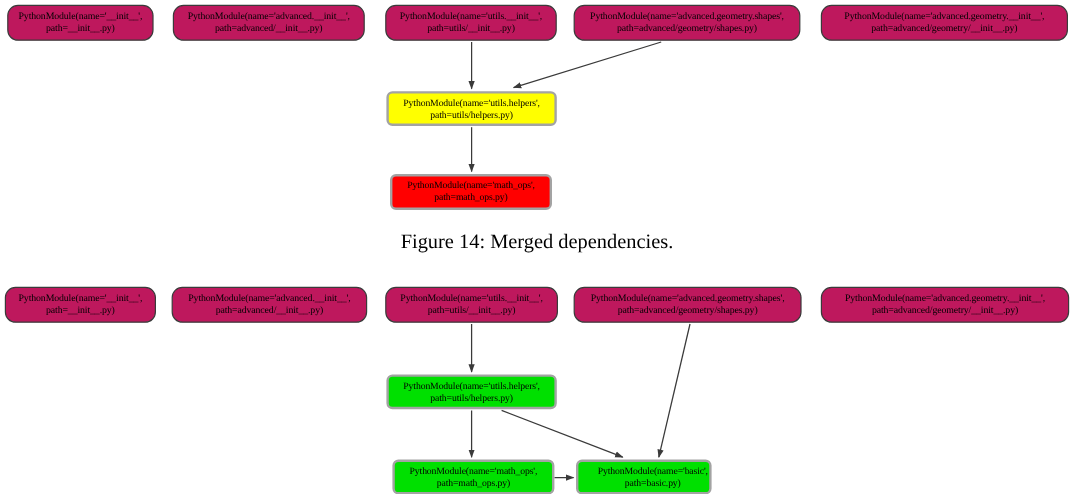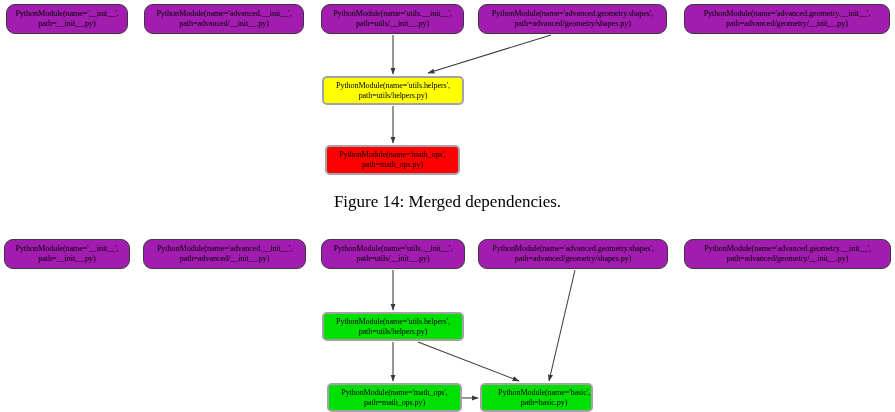--- a/index.html
+++ b/index.html
@@ -9,21 +9,21 @@
     color:#000000;
   }
   .canvas{position:absolute;left:0;top:0;width:895px;height:412px;}
   svg.edges{position:absolute;left:0;top:0;width:895px;height:412px;pointer-events:none;}
 
   .node{
     position:absolute;
     box-sizing:border-box;
     border:1px solid #3a3a3a;
     border-radius:9px;
-    background:#a21caf;
+    background:#be185d;
     display:flex;
     align-items:center;
     justify-content:center;
     text-align:center;
     line-height:1.18;
     letter-spacing:-0.1px;
     white-space:pre-line;
     overflow:hidden;
   }
   .node .lbl{display:block;padding:0 3px;}

